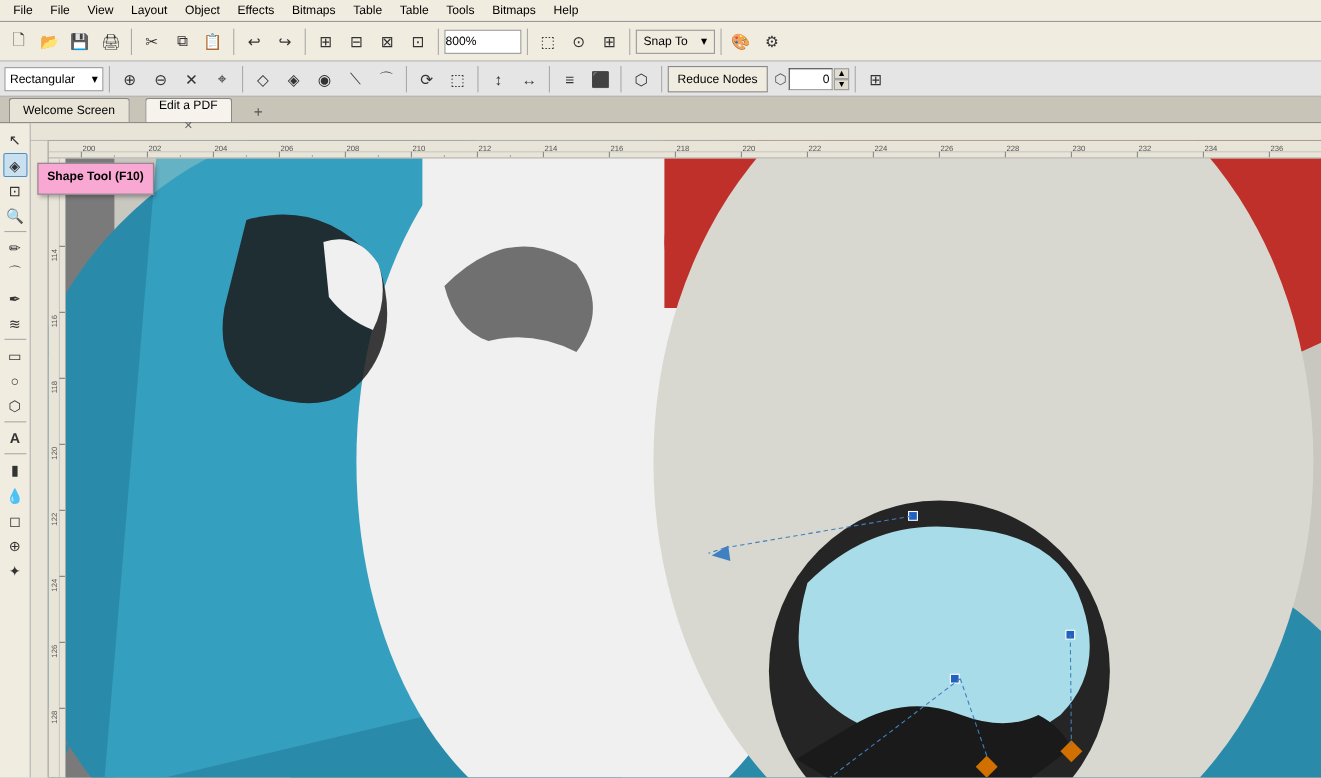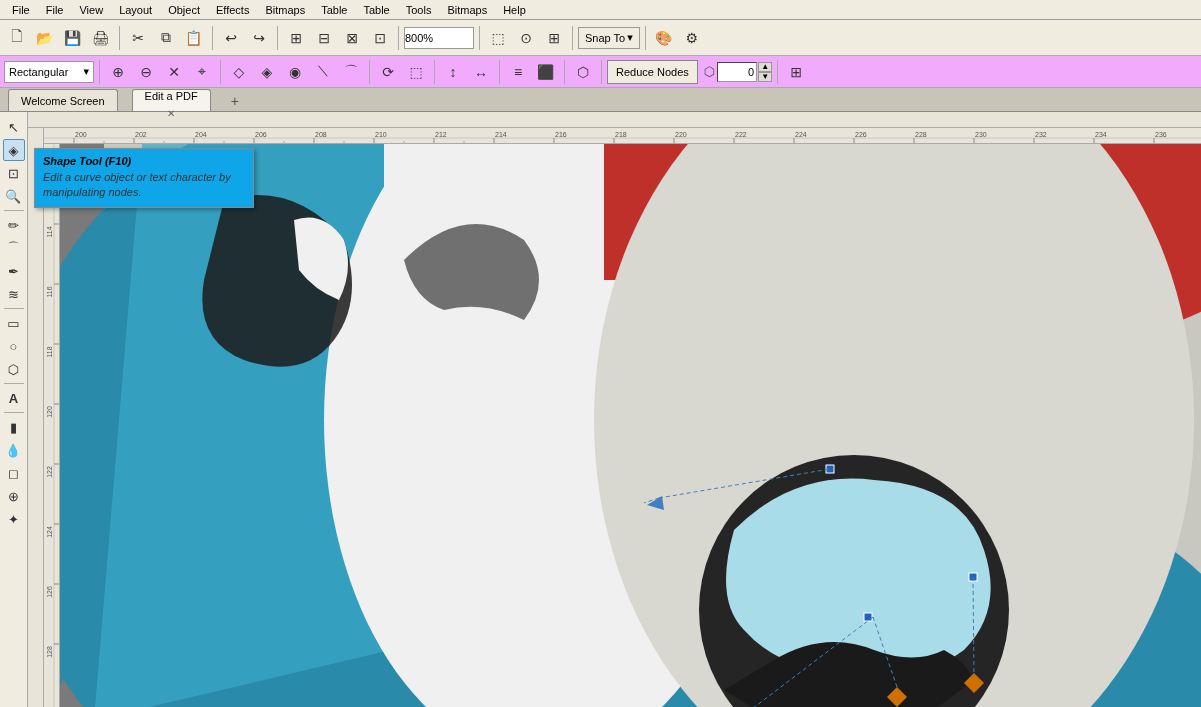--- a/index.html
+++ b/index.html
@@ -7,24 +7,24 @@
 
     
     #menubar { display: flex; align-items: center; height: 20px; background: #f0ece0; border-bottom: 1px solid #999; padding: 0 4px; }
     .menu-item { padding: 2px 8px; cursor: pointer; font-size: 11px; color: #000; }
 
     
     #toolbar1 { display: flex; align-items: center; height: 36px; background: #f0ece0; border-bottom: 1px solid #aaa; padding: 2px 4px; gap: 2px; }
     .tb-btn { width: 26px; height: 26px; display: flex; align-items: center; justify-content: center; background: transparent; border: 1px solid transparent; cursor: pointer; font-size: 14px; color: #333; border-radius: 2px; }
     .tb-sep { width: 1px; height: 24px; background: #aaa; margin: 0 3px; }
     .zoom-box { width: 70px; height: 22px; border: 1px solid #999; background: #fff; font-size: 11px; display: flex; align-items: center; padding: 0 0; }
-    .snap-btn { height: 22px; padding: 0 6px; border: 1px solid #999; background: #f0ece0; font-size: 11px; cursor: pointer; display: flex; align-items: center; gap: 2px; }
-
-    
-    #toolbar2 { display: flex; align-items: center; height: 32px; background: #f0abfc; border-bottom: 1px solid #aaa; padding: 2px 4px; gap: 2px; }
+    .snap-btn { height: 22px; padding: 0 6px; border: 1px solid #999; background: #f0ece0; font-size: 11px; cursor: pointer; display: flex; align-items: center; gap: 12px; }
+
+    
+    #toolbar2 { display: flex; align-items: center; height: 32px; background: #e5e5e5; border-bottom: 1px solid #aaa; padding: 2px 4px; gap: 2px; }
     .select-box { height: 22px; padding: 0 4px; border: 1px solid #999; background: #fff; font-size: 11px; min-width: 90px; display: flex; align-items: center; justify-content: space-between; cursor: pointer; }
     .reduce-nodes-btn { height: 24px; padding: 0 8px; background: #f0ece0; border: 1px solid #888; font-size: 11px; cursor: pointer; display: flex; align-items: center; }
     .node-input { width: 40px; height: 20px; border: 1px inset #999; background: #fff; text-align: right; font-size: 11px; padding: 0 2px; }
     .node-spin-btn { width: 14px; height: 10px; background: #e0dcd0; border: 1px solid #999; font-size: 8px; display: flex; align-items: center; justify-content: center; cursor: pointer; }
 
     
     #tabs { display: flex; align-items: flex-end; height: 24px; background: #c8c4b8; padding-left: 8px; border-bottom: 1px solid #888; }
     .tab { height: 22px; padding: 0 12px; background: #e8e4d8; border: 1px solid #888; border-bottom: none; font-size: 11px; cursor: pointer; display: flex; align-items: center; gap: 6px; margin-right: 14px; border-radius: 3px 3px 0 0; }
     .tab.active { background: #f5f3ec; z-index: 1; flex-direction: column; }
     .tab-close { font-size: 10px; color: #666; }
@@ -40,21 +40,21 @@
     .tool-sep { width: 20px; height: 1px; background: #aaa; margin: 2px 0; }
 
     
     #ruler-top { position: absolute; left: 28px; top: 0; right: 0; height: 16px; background: #e8e4d8; border-bottom: 1px solid #aaa; overflow: hidden; }
     #ruler-left { position: absolute; left: 28px; top: 16px; width: 16px; bottom: 0; background: #e8e4d8; border-right: 1px solid #aaa; overflow: hidden; }
 
     
     #canvas-area { position: absolute; left: 44px; top: 16px; right: 0; bottom: 0; background: #7a7a7a; overflow: hidden; }
 
     
-    #tooltip { position: absolute; left: 34px; top: 36px; background: #0ea5e9; border: 1px solid #888; padding: 6px 8px; z-index: 100; max-width: 220px; box-shadow: 2px 2px 4px rgba(0,0,0,0.3); font-style: italic; }
+    #tooltip { position: absolute; left: 34px; top: 36px; background: #f9a8d4; border: 1px solid #888; padding: 6px 8px; z-index: 100; max-width: 220px; box-shadow: 2px 2px 4px rgba(0,0,0,0.3); }
     .tooltip-title { font-weight: bold; font-size: 11px; margin-bottom: 3px; }
     .tooltip-body { font-size: 11px; color: #333; line-height: 1.4; }
 
     
     #main-svg { width: 100%; height: 100%; }
   </style>
 </head>
 <body>
 
 <div id="menubar">
@@ -330,15 +330,14 @@
           <text x="0" y="440" transform="rotate(-90,8,440)" text-anchor="middle">126</text>
           <line x1="10" y1="500" x2="16" y2="500" stroke="#888"></line>
           <text x="0" y="500" transform="rotate(-90,8,500)" text-anchor="middle">128</text>
         </g>
       </svg>
     </div>
   </div>
 
   <div id="tooltip">
     <div class="tooltip-title">Shape Tool (F10)</div>
-    <div class="tooltip-body">Edit a curve object or text character by manipulating nodes.</div>
   </div>
 </div>
 
 </body></html>

